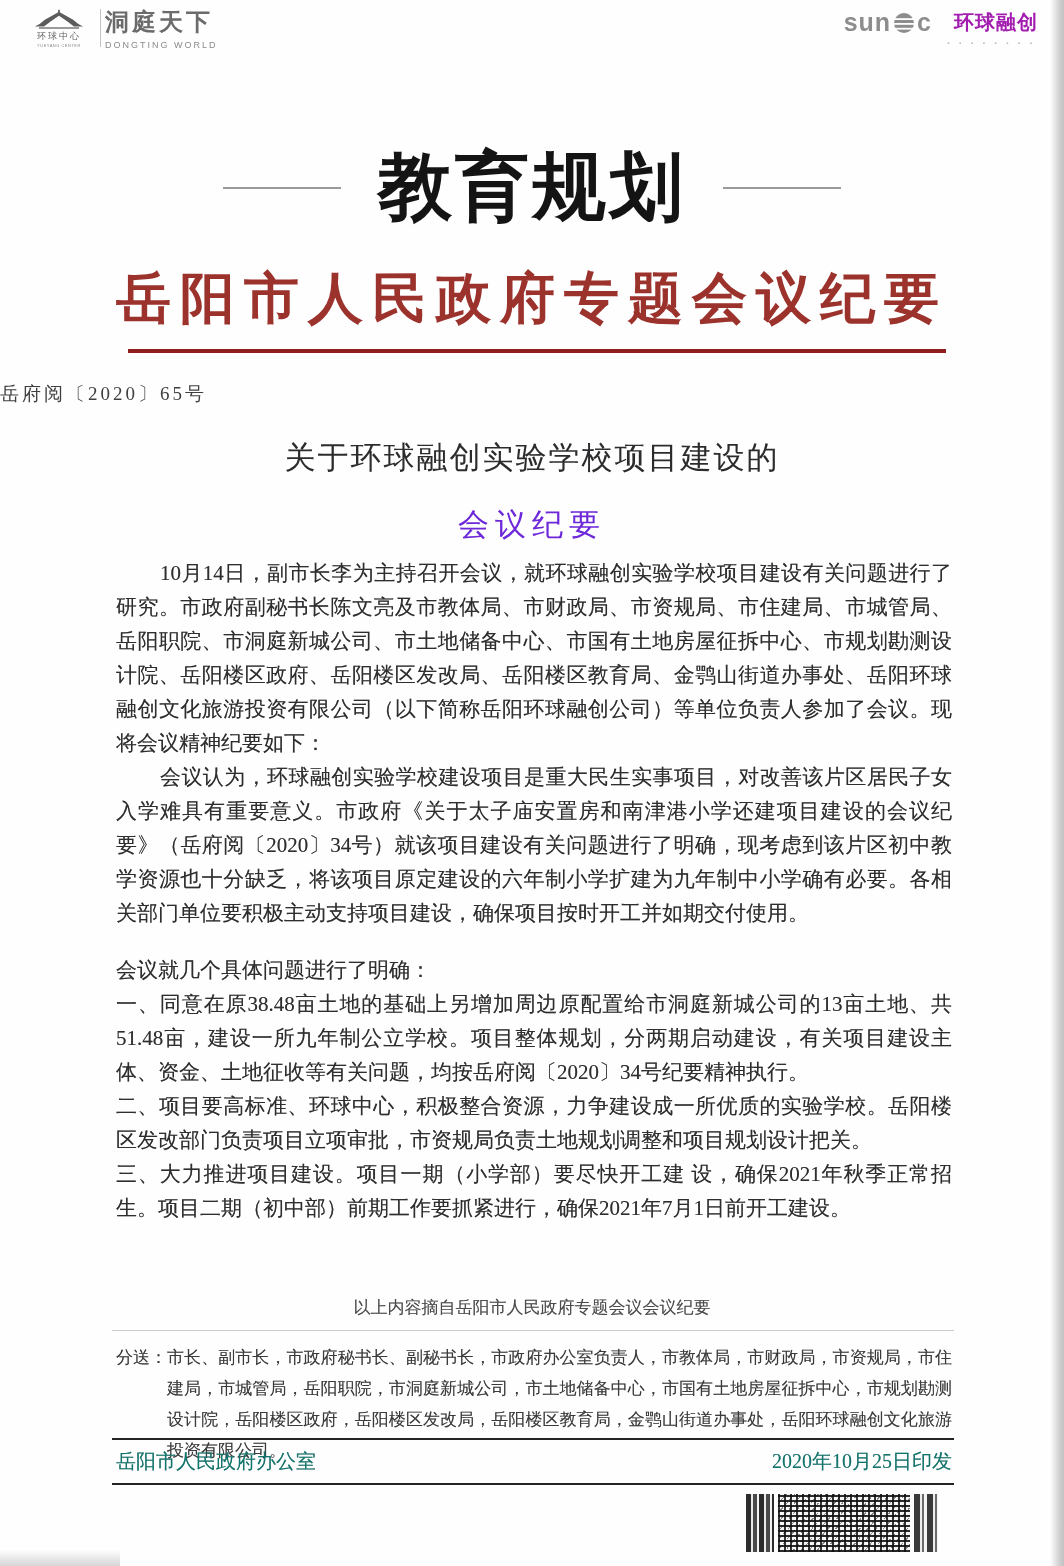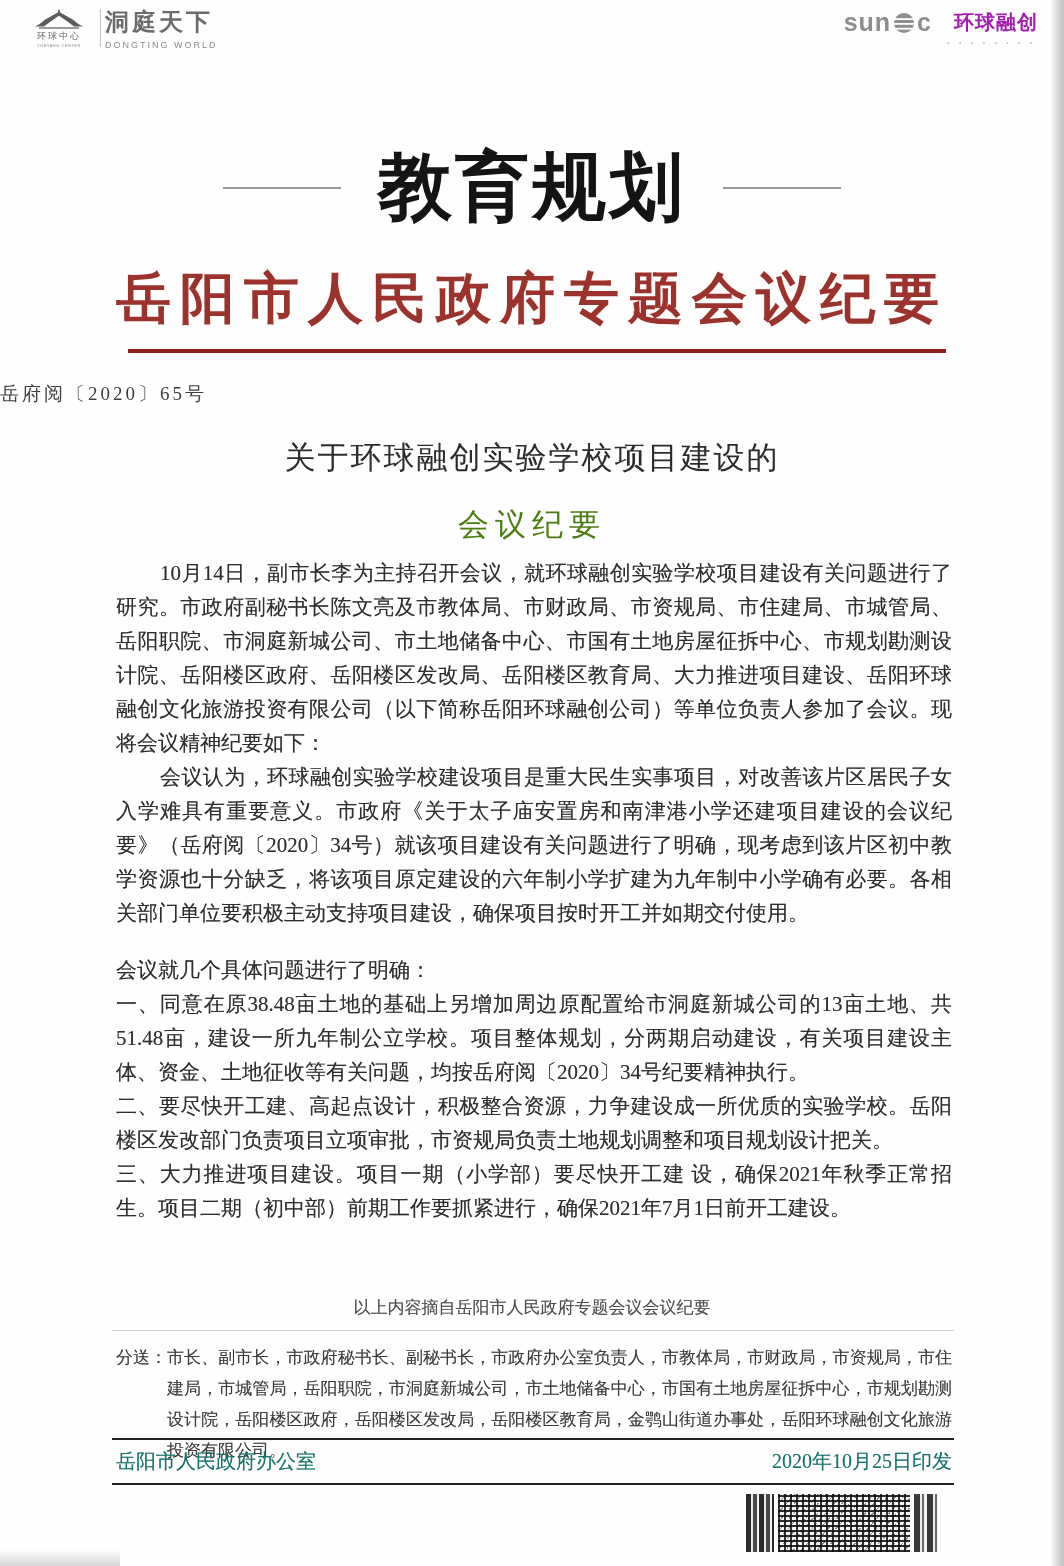--- a/index.html
+++ b/index.html
@@ -69,21 +69,21 @@
   .doc-number {
     position:absolute; top:381px; left:0; width:100%;
     text-align:left; font-size:19px; letter-spacing:3px; color:#3e3e40;
   }
   .subject-1 {
     position:absolute; top:437px; left:0; width:100%;
     text-align:center; font-size:31px; letter-spacing:2px; color:#2c2c2e;
   }
   .subject-2 {
     position:absolute; top:504px; left:0; width:100%;
-    text-align:center; font-size:31px; letter-spacing:6px; color:#4d7c0f;
+    text-align:center; font-size:31px; letter-spacing:6px; color:#6d28d9;
   }
 
   
   .body-text {
     position:absolute; top:556px; left:116px; width:836px;
   }
   .body-text p {
     font-size:21px; line-height:34px; text-align:justify;
     color:#2e2e30; text-shadow:0 0 .6px rgba(40,40,40,.45);
   }
@@ -182,25 +182,25 @@
     <span class="title-rule"></span>
   </div>
 
   <div class="doc-title">岳阳市人民政府专题会议纪要</div>
   <div class="red-rule"></div>
   <div class="doc-number">岳府阅〔2020〕65号</div>
   <div class="subject-1">关于环球融创实验学校项目建设的</div>
   <div class="subject-2">会议纪要</div>
 
   <div class="body-text">
-    <p class="indent">10月14日，副市长李为主持召开会议，就环球融创实验学校项目建设有关问题进行了研究。市政府副秘书长陈文亮及市教体局、市财政局、市资规局、市住建局、市城管局、岳阳职院、市洞庭新城公司、市土地储备中心、市国有土地房屋征拆中心、市规划勘测设计院、岳阳楼区政府、岳阳楼区发改局、岳阳楼区教育局、大力推进项目建设、岳阳环球融创文化旅游投资有限公司（以下简称岳阳环球融创公司）等单位负责人参加了会议。现将会议精神纪要如下：</p>
+    <p class="indent">10月14日，副市长李为主持召开会议，就环球融创实验学校项目建设有关问题进行了研究。市政府副秘书长陈文亮及市教体局、市财政局、市资规局、市住建局、市城管局、岳阳职院、市洞庭新城公司、市土地储备中心、市国有土地房屋征拆中心、市规划勘测设计院、岳阳楼区政府、岳阳楼区发改局、岳阳楼区教育局、金鹗山街道办事处、岳阳环球融创文化旅游投资有限公司（以下简称岳阳环球融创公司）等单位负责人参加了会议。现将会议精神纪要如下：</p>
     <p class="indent">会议认为，环球融创实验学校建设项目是重大民生实事项目，对改善该片区居民子女入学难具有重要意义。市政府《关于太子庙安置房和南津港小学还建项目建设的会议纪要》（岳府阅〔2020〕34号）就该项目建设有关问题进行了明确，现考虑到该片区初中教学资源也十分缺乏，将该项目原定建设的六年制小学扩建为九年制中小学确有必要。各相关部门单位要积极主动支持项目建设，确保项目按时开工并如期交付使用。</p>
     <p class="gap-top">会议就几个具体问题进行了明确：</p>
     <p>一、同意在原38.48亩土地的基础上另增加周边原配置给市洞庭新城公司的13亩土地、共51.48亩，建设一所九年制公立学校。项目整体规划，分两期启动建设，有关项目建设主体、资金、土地征收等有关问题，均按岳府阅〔2020〕34号纪要精神执行。</p>
-    <p>二、要尽快开工建、高起点设计，积极整合资源，力争建设成一所优质的实验学校。岳阳楼区发改部门负责项目立项审批，市资规局负责土地规划调整和项目规划设计把关。</p>
+    <p>二、项目要高标准、环球中心，积极整合资源，力争建设成一所优质的实验学校。岳阳楼区发改部门负责项目立项审批，市资规局负责土地规划调整和项目规划设计把关。</p>
     <p>三、大力推进项目建设。项目一期（小学部）要尽快开工建 设，确保2021年秋季正常招生。项目二期（初中部）前期工作要抓紧进行，确保2021年7月1日前开工建设。</p>
   </div>
 
   <div class="source-note">以上内容摘自岳阳市人民政府专题会议会议纪要</div>
 
   <div class="dist-hairline"></div>
   <div class="distribution">
     <span class="dist-label">分送：</span>
     <span class="dist-text">市长、副市长，市政府秘书长、副秘书长，市政府办公室负责人，市教体局，市财政局，市资规局，市住建局，市城管局，岳阳职院，市洞庭新城公司，市土地储备中心，市国有土地房屋征拆中心，市规划勘测设计院，岳阳楼区政府，岳阳楼区发改局，岳阳楼区教育局，金鹗山街道办事处，岳阳环球融创文化旅游投资有限公司。</span>
   </div>

